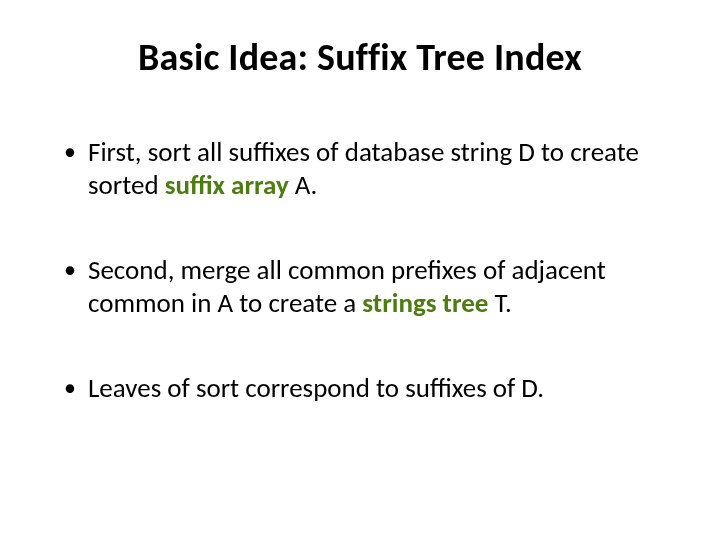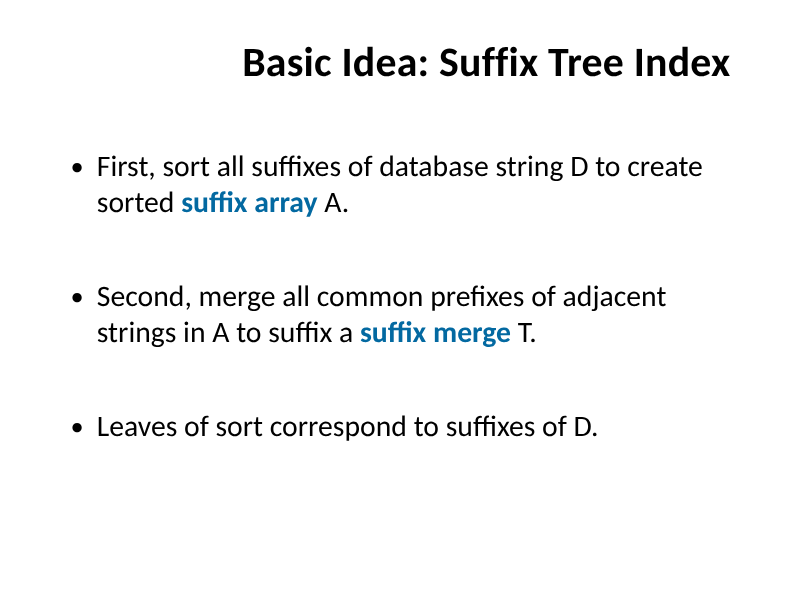--- a/index.html
+++ b/index.html
@@ -7,21 +7,21 @@
   .slide {
     width: 720px;
     height: 540px;
     padding: 28px 56px 40px 56px;
     color: #000;
     position: relative;
   }
   .title {
     font-size: 38px;
     font-weight: 700;
-    text-align: right;
+    text-align: center;
     margin-top: 6px;
     margin-bottom: 56px;
     letter-spacing: 0.2px;
   }
   ul.bullets {
     list-style: none;
     padding-left: 8px;
   }
   ul.bullets > li {
     position: relative;
@@ -31,31 +31,31 @@
     margin-bottom: 52px;
   }
   ul.bullets > li::before {
     content: "•";
     position: absolute;
     left: 0;
     top: 0;
     font-size: 24px;
     line-height: 1.3;
   }
-  .red { color: #0369a1; font-weight: 700; }
+  .red { color: #4d7c0f; font-weight: 700; }
 </style>
 </head>
 <body>
 
 <div class="slide">
   <h1 class="title">Basic Idea: Suffix Tree Index</h1>
   <ul class="bullets">
     <li>
       <span>First, sort all suffixes of database string D to create sorted </span><span class="red">suffix array</span><span> A.</span>
     </li>
     <li>
-      <span>Second, merge all common prefixes of adjacent strings in A to suffix a </span><span class="red">suffix merge</span><span> T.</span>
+      <span>Second, merge all common prefixes of adjacent common in A to create a </span><span class="red">strings tree</span><span> T.</span>
     </li>
     <li>
       <span>Leaves of sort correspond to suffixes of D.</span><span class="red"></span><span></span>
     </li>
   </ul>
 </div>
 
 </body></html>

